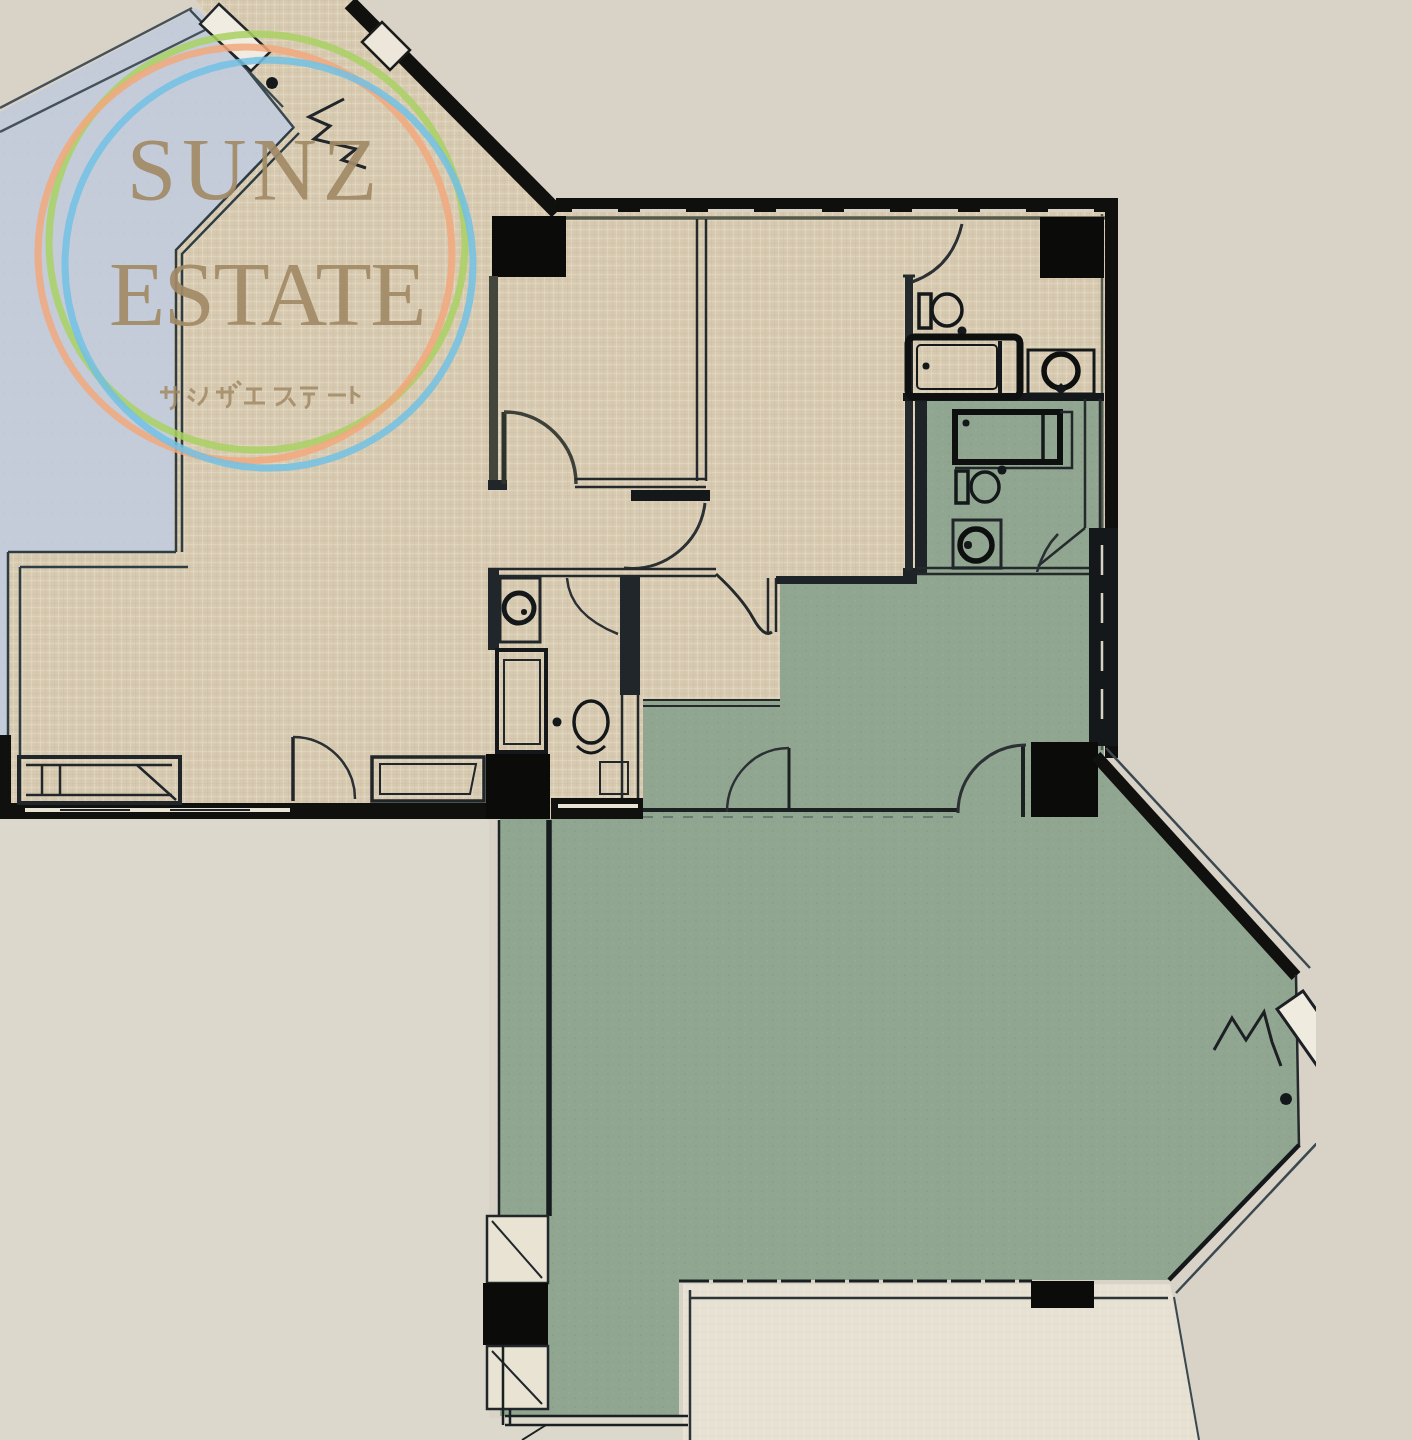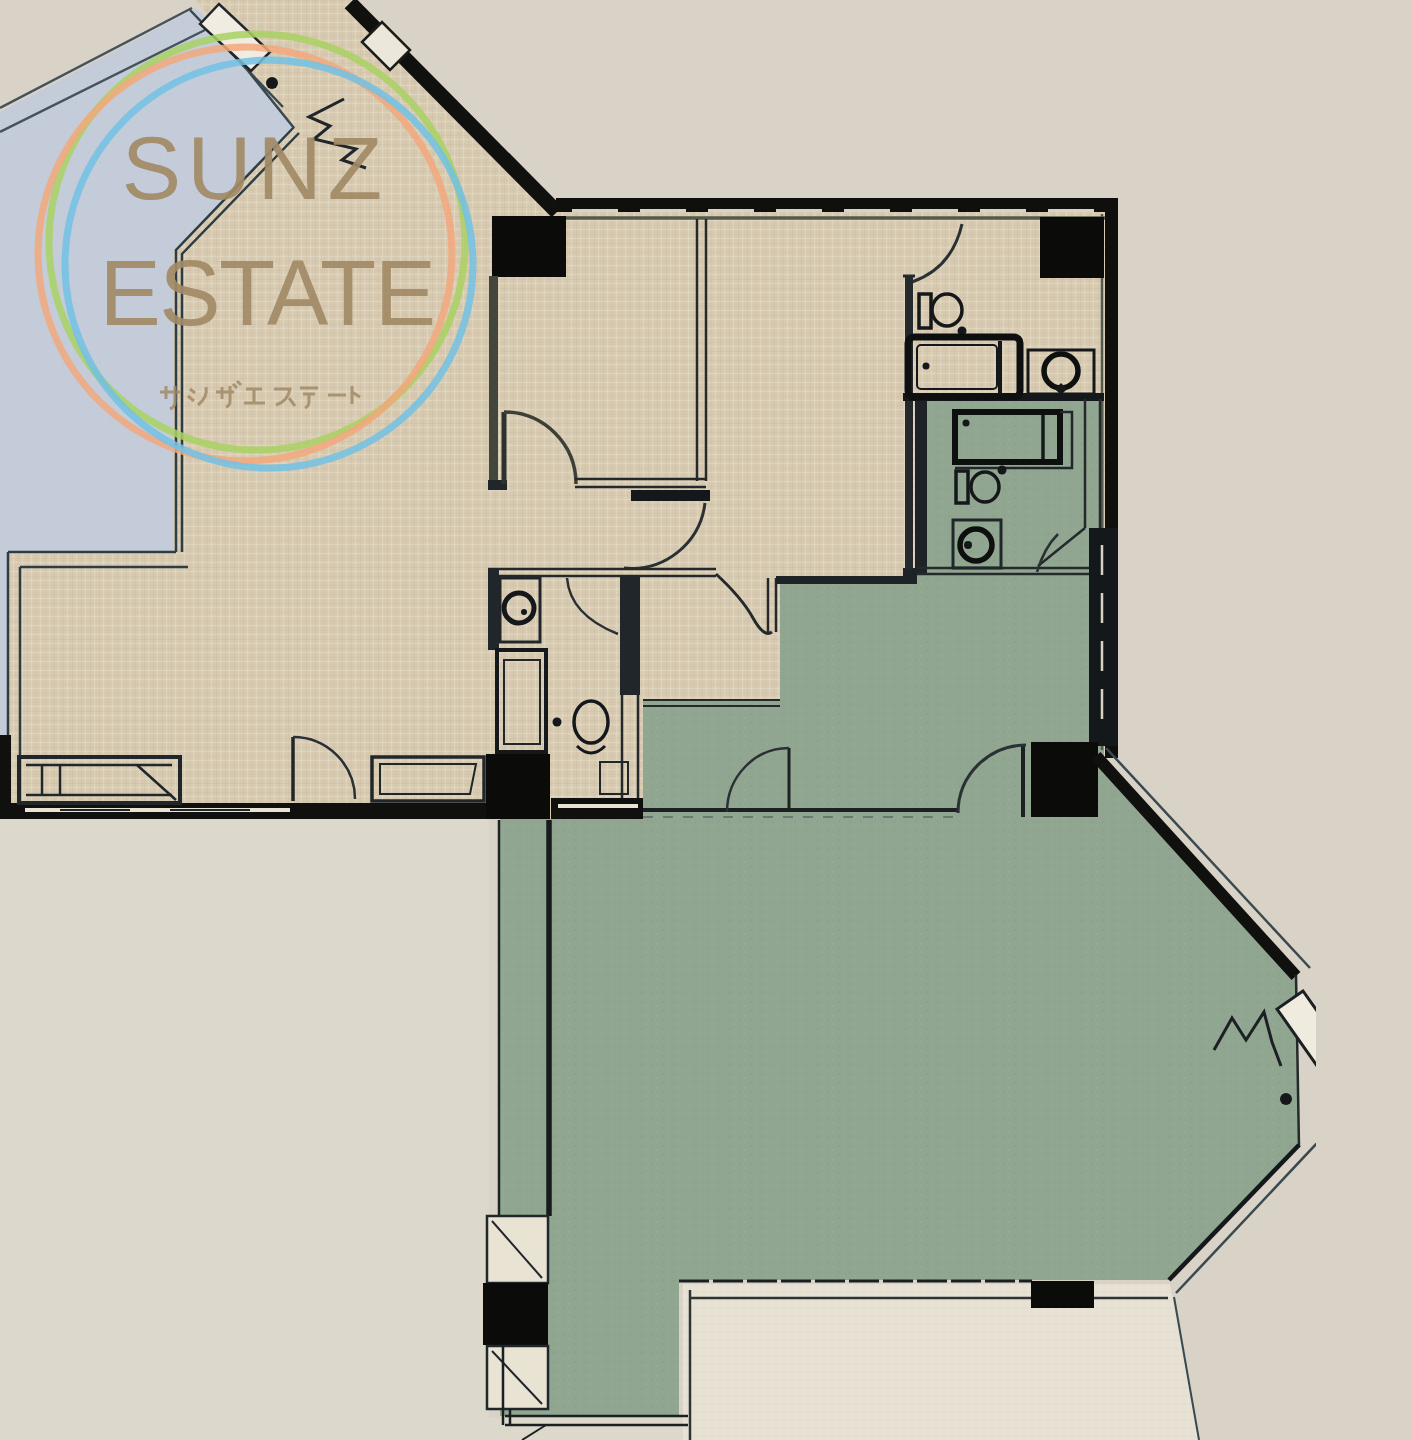--- a/index.html
+++ b/index.html
@@ -1,16 +1,16 @@
 <!DOCTYPE html>
 <html><head>
 <meta charset="utf-8">
 <style>
   html,body{margin:0;padding:0;background:#d9d2c6;}
-  #stage{position:relative;width:1316px;height:1440px;overflow:hidden;font-family:Liberation Sans, sans-serif;}
+  #stage{position:relative;width:1316px;height:1440px;overflow:hidden;font-family:Liberation Serif, serif;}
 </style>
 </head>
 <body>
 <div id="stage">
 <svg width="1412" height="1440" viewBox="0 0 1412 1440">
 <defs>
 <pattern id="fab" width="9" height="9" patternUnits="userSpaceOnUse">
   <rect width="9" height="9" fill="#d6c9af"></rect>
   <path d="M0,4.5 h9" stroke="#e4dac4" stroke-width="1.4" opacity="0.65"></path>
   <path d="M4.5,0 v9" stroke="#e4dac4" stroke-width="1.4" opacity="0.65"></path>

